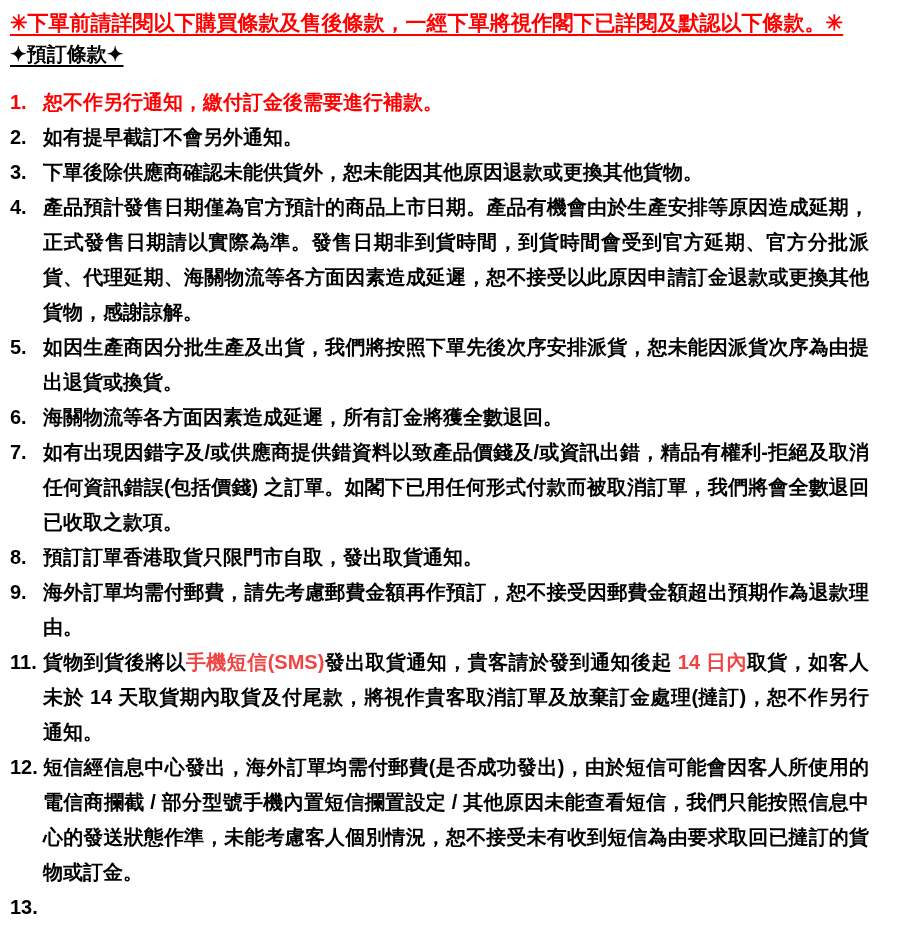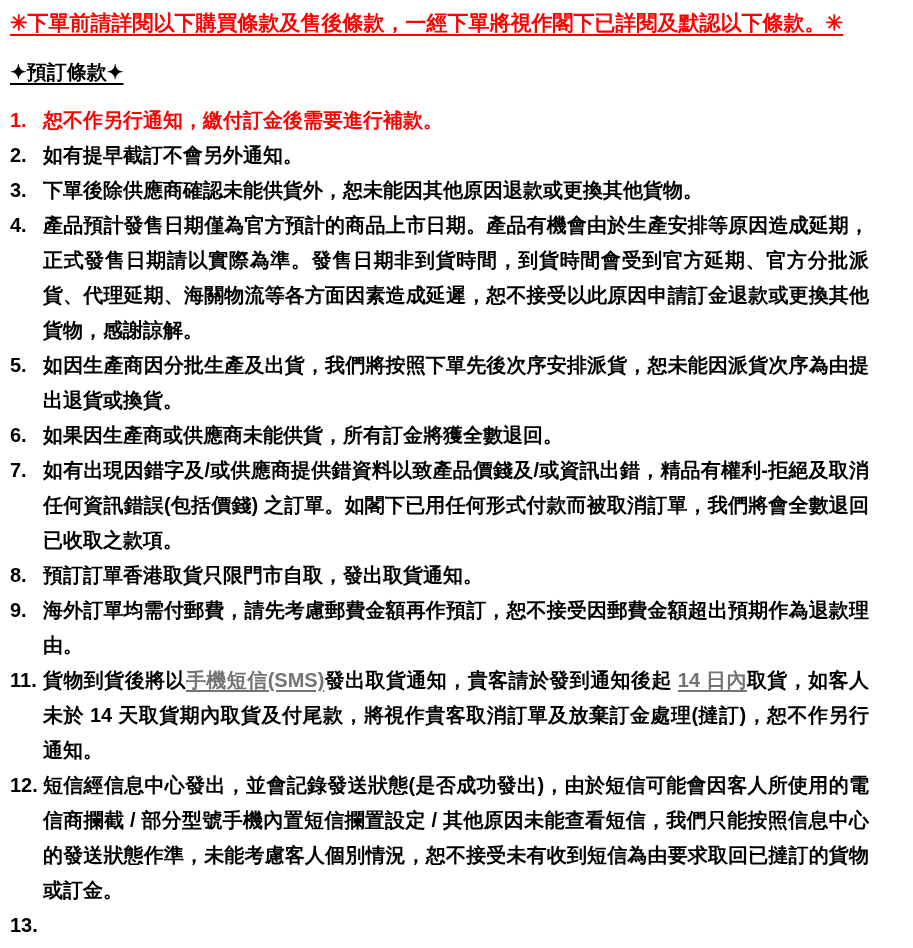--- a/index.html
+++ b/index.html
@@ -22,21 +22,21 @@
   }
   .header {
     color: #ff0000;
     font-size: 21px;
     line-height: 30px;
     text-decoration: underline;
     text-decoration-thickness: 2px;
     text-underline-offset: 4px;
   }
   .title {
-    margin-top: 19px;
+    margin-top: 1px;
     font-size: 20px;
     line-height: 30px;
     text-decoration: underline;
     text-decoration-thickness: 2px;
     text-underline-offset: 4px;
   }
   ol.terms {
     list-style: none;
     margin: 16px 0 0 0;
     padding: 0;
@@ -51,22 +51,21 @@
     flex: 0 0 33px;
     white-space: nowrap;
   }
   .term-text {
     flex: 1 1 auto;
     text-align: justify;
     text-justify: inter-character;
   }
   .term-item.red { color: #ff0000; }
   .red-u {
-    color: #737373;
-    text-decoration: underline;
+    color: #ef4444;
     text-decoration-thickness: 2px;
     text-underline-offset: 3px;
   }
 </style>
 </head>
 <body>
 
 <div class="doc">
   <div class="header">✳下單前請詳閱以下購買條款及售後條款，一經下單將視作閣下已詳閱及默認以下條款。✳</div>
   <div class="title">✦預訂條款✦</div>
@@ -86,40 +85,40 @@
       <li class="term-item">
         <span class="term-num">4.</span>
         <div class="term-text"><span>產品預計發售日期僅為官方預計的商品上市日期。產品有機會由於生產安排等原因造成延期，正式發售日期請以實際為準。發售日期非到貨時間，到貨時間會受到官方延期、官方分批派貨、代理延期、海關物流等各方面因素造成延遲，恕不接受以此原因申請訂金退款或更換其他貨物，感謝諒解。</span></div>
       </li>
       <li class="term-item">
         <span class="term-num">5.</span>
         <div class="term-text"><span>如因生產商因分批生產及出貨，我們將按照下單先後次序安排派貨，恕未能因派貨次序為由提出退貨或換貨。</span></div>
       </li>
       <li class="term-item">
         <span class="term-num">6.</span>
-        <div class="term-text"><span>如果因生產商或供應商未能供貨，所有訂金將獲全數退回。</span></div>
+        <div class="term-text"><span>海關物流等各方面因素造成延遲，所有訂金將獲全數退回。</span></div>
       </li>
       <li class="term-item">
         <span class="term-num">7.</span>
         <div class="term-text"><span>如有出現因錯字及/或供應商提供錯資料以致產品價錢及/或資訊出錯，精品有權利-拒絕及取消任何資訊錯誤(包括價錢) 之訂單。如閣下已用任何形式付款而被取消訂單，我們將會全數退回已收取之款項。</span></div>
       </li>
       <li class="term-item">
         <span class="term-num">8.</span>
         <div class="term-text"><span>預訂訂單香港取貨只限門市自取，發出取貨通知。</span></div>
       </li>
       <li class="term-item">
         <span class="term-num">9.</span>
         <div class="term-text"><span>海外訂單均需付郵費，請先考慮郵費金額再作預訂，恕不接受因郵費金額超出預期作為退款理由。</span></div>
       </li>
       <li class="term-item">
         <span class="term-num">11.</span>
         <div class="term-text"><span>貨物到貨後將以</span><span class="red-u">手機短信(SMS)</span><span>發出取貨通知，貴客請於發到通知後起 </span><span class="red-u">14 日內</span><span>取貨，如客人未於 14 天取貨期內取貨及付尾款，將視作貴客取消訂單及放棄訂金處理(撻訂)，恕不作另行通知。</span></div>
       </li>
       <li class="term-item">
         <span class="term-num">12.</span>
-        <div class="term-text"><span>短信經信息中心發出，並會記錄發送狀態(是否成功發出)，由於短信可能會因客人所使用的電信商攔截 / 部分型號手機內置短信攔置設定 / 其他原因未能查看短信，我們只能按照信息中心的發送狀態作準，未能考慮客人個別情況，恕不接受未有收到短信為由要求取回已撻訂的貨物或訂金。</span></div>
+        <div class="term-text"><span>短信經信息中心發出，海外訂單均需付郵費(是否成功發出)，由於短信可能會因客人所使用的電信商攔截 / 部分型號手機內置短信攔置設定 / 其他原因未能查看短信，我們只能按照信息中心的發送狀態作準，未能考慮客人個別情況，恕不接受未有收到短信為由要求取回已撻訂的貨物或訂金。</span></div>
       </li>
       <li class="term-item">
         <span class="term-num">13.</span>
         <div class="term-text"></div>
       </li>
     </ol>
 </div>
 
 </body></html>

